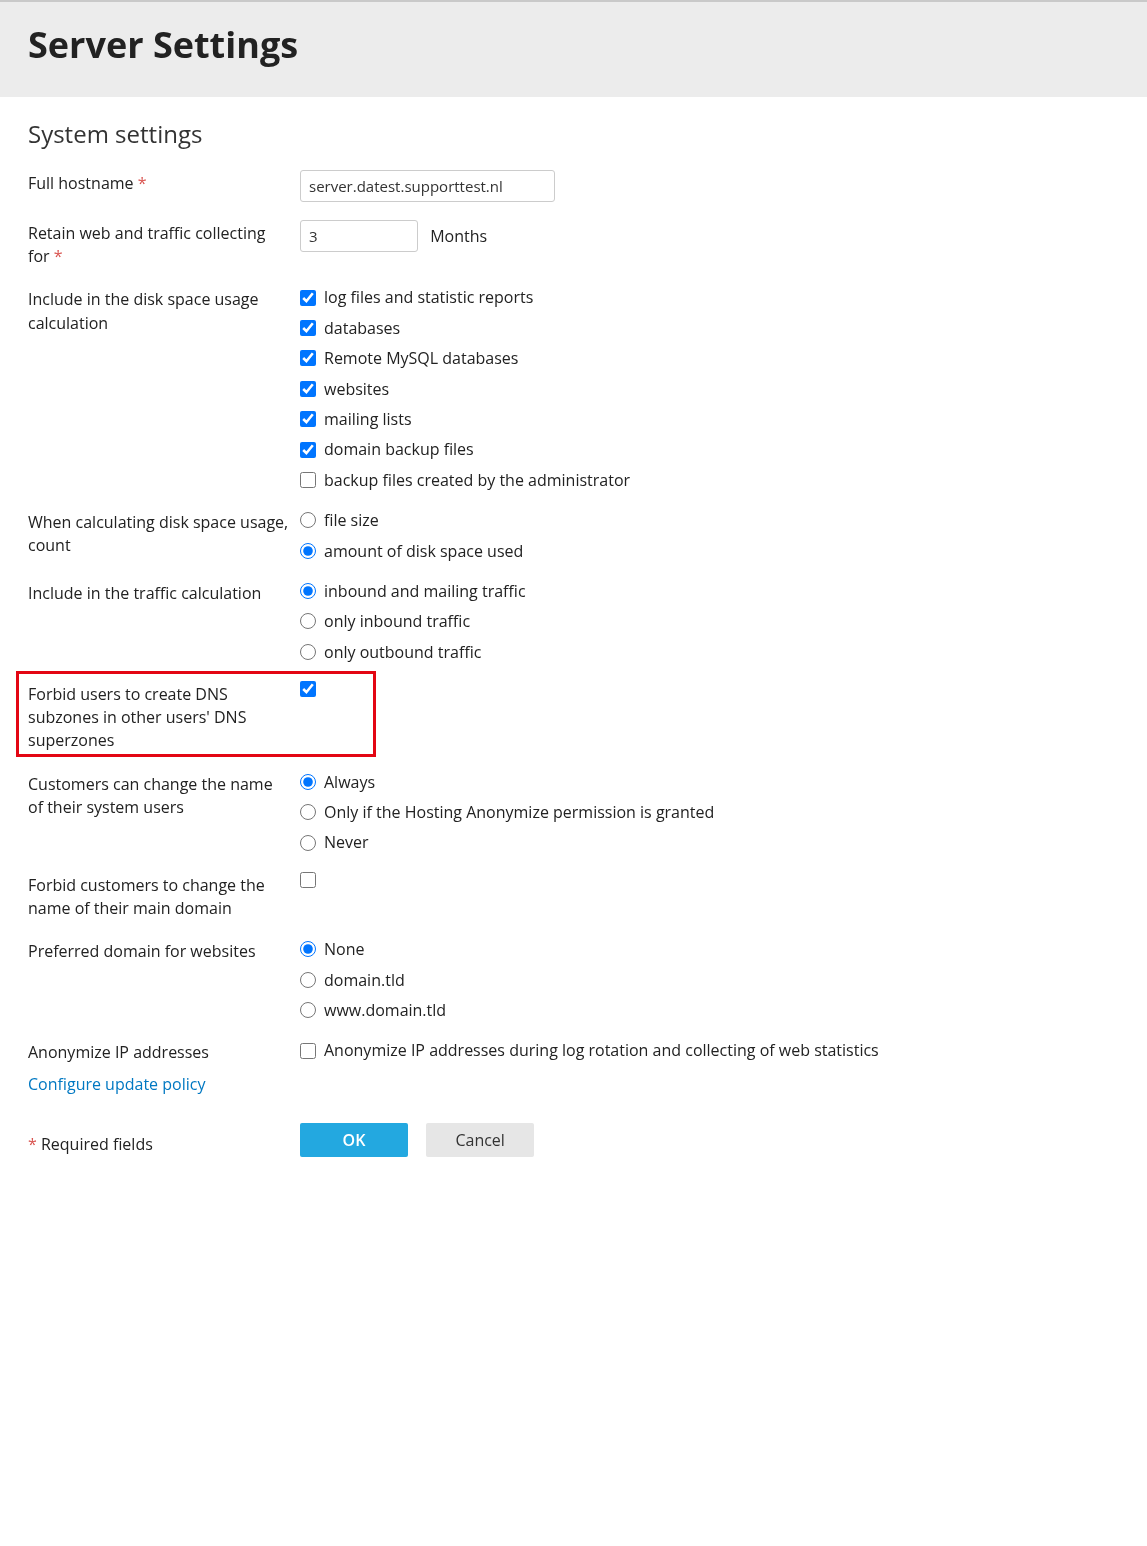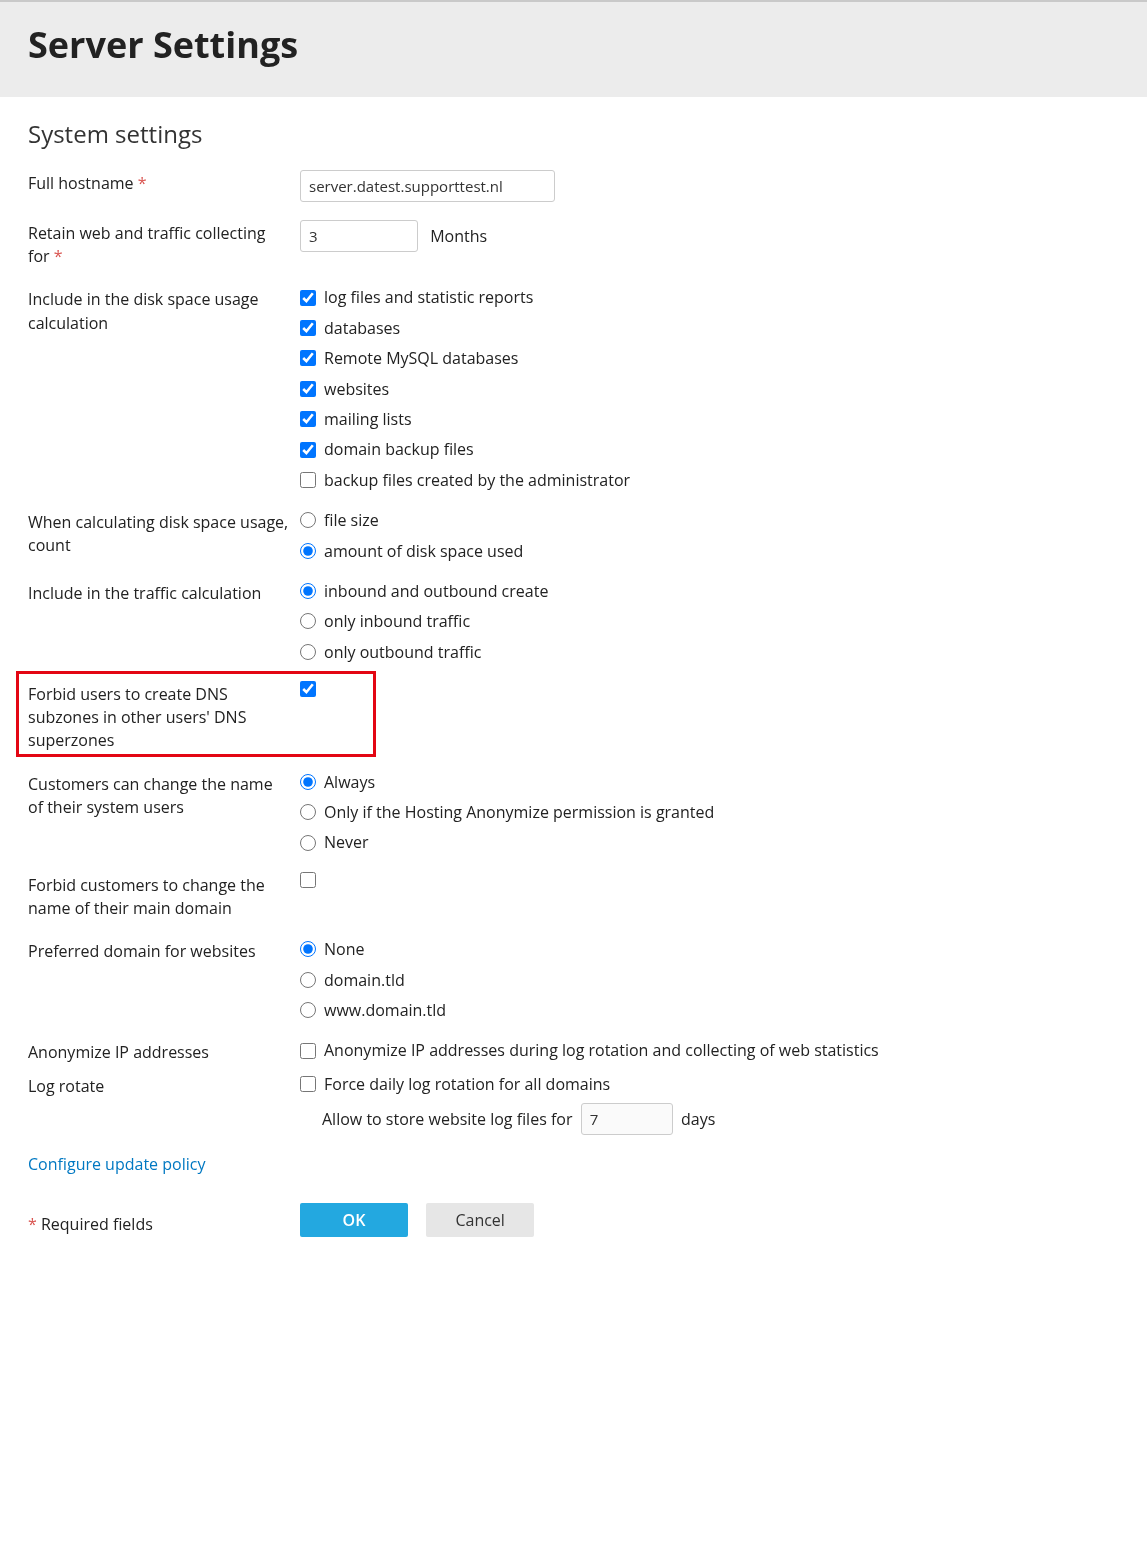--- a/index.html
+++ b/index.html
@@ -186,21 +186,21 @@
           <span>amount of disk space used</span>
         </div>
     </div>
   </div>
 
   <div class="form-row">
     <div class="label-col">Include in the traffic calculation</div>
     <div class="value-col">
       <div class="option-line">
           <input type="radio" name="traffic" checked="" style="">
-          <span>inbound and outbound create</span>
+          <span>inbound and mailing traffic</span>
         </div>
       <div class="option-line">
           <input type="radio" name="traffic" style="">
           <span>only inbound traffic</span>
         </div>
       <div class="option-line">
           <input type="radio" name="traffic" style="">
           <span>only outbound traffic</span>
         </div>
     </div>
@@ -263,36 +263,20 @@
   <div class="form-row tight">
     <div class="label-col">Anonymize IP addresses</div>
     <div class="value-col">
       <div class="option-line">
           <input type="checkbox" style="">
           <span>Anonymize IP addresses during log rotation and collecting of web statistics</span>
         </div>
     </div>
   </div>
 
-  <div class="form-row">
-    <div class="label-col">Log rotate</div>
-    <div class="value-col">
-      <div class="option-line">
-          <input type="checkbox" style="">
-          <span>Force daily log rotation for all domains</span>
-        </div>
-      <div class="indent">
-        <span>Allow to store website log files for</span>
-        &nbsp;&nbsp;
-        <input type="text" class="days-input" disabled="" value="7" style="">
-        &nbsp;&nbsp;
-        <span>days</span>
-      </div>
-    </div>
-  </div>
 
   <div class="form-row" style="margin-top:4px;">
     <a class="link">Configure update policy</a>
   </div>
 
   <div class="footer-row">
     <div class="label-col">
       <span class="req">*</span>
       <span>Required fields</span>
     </div>

